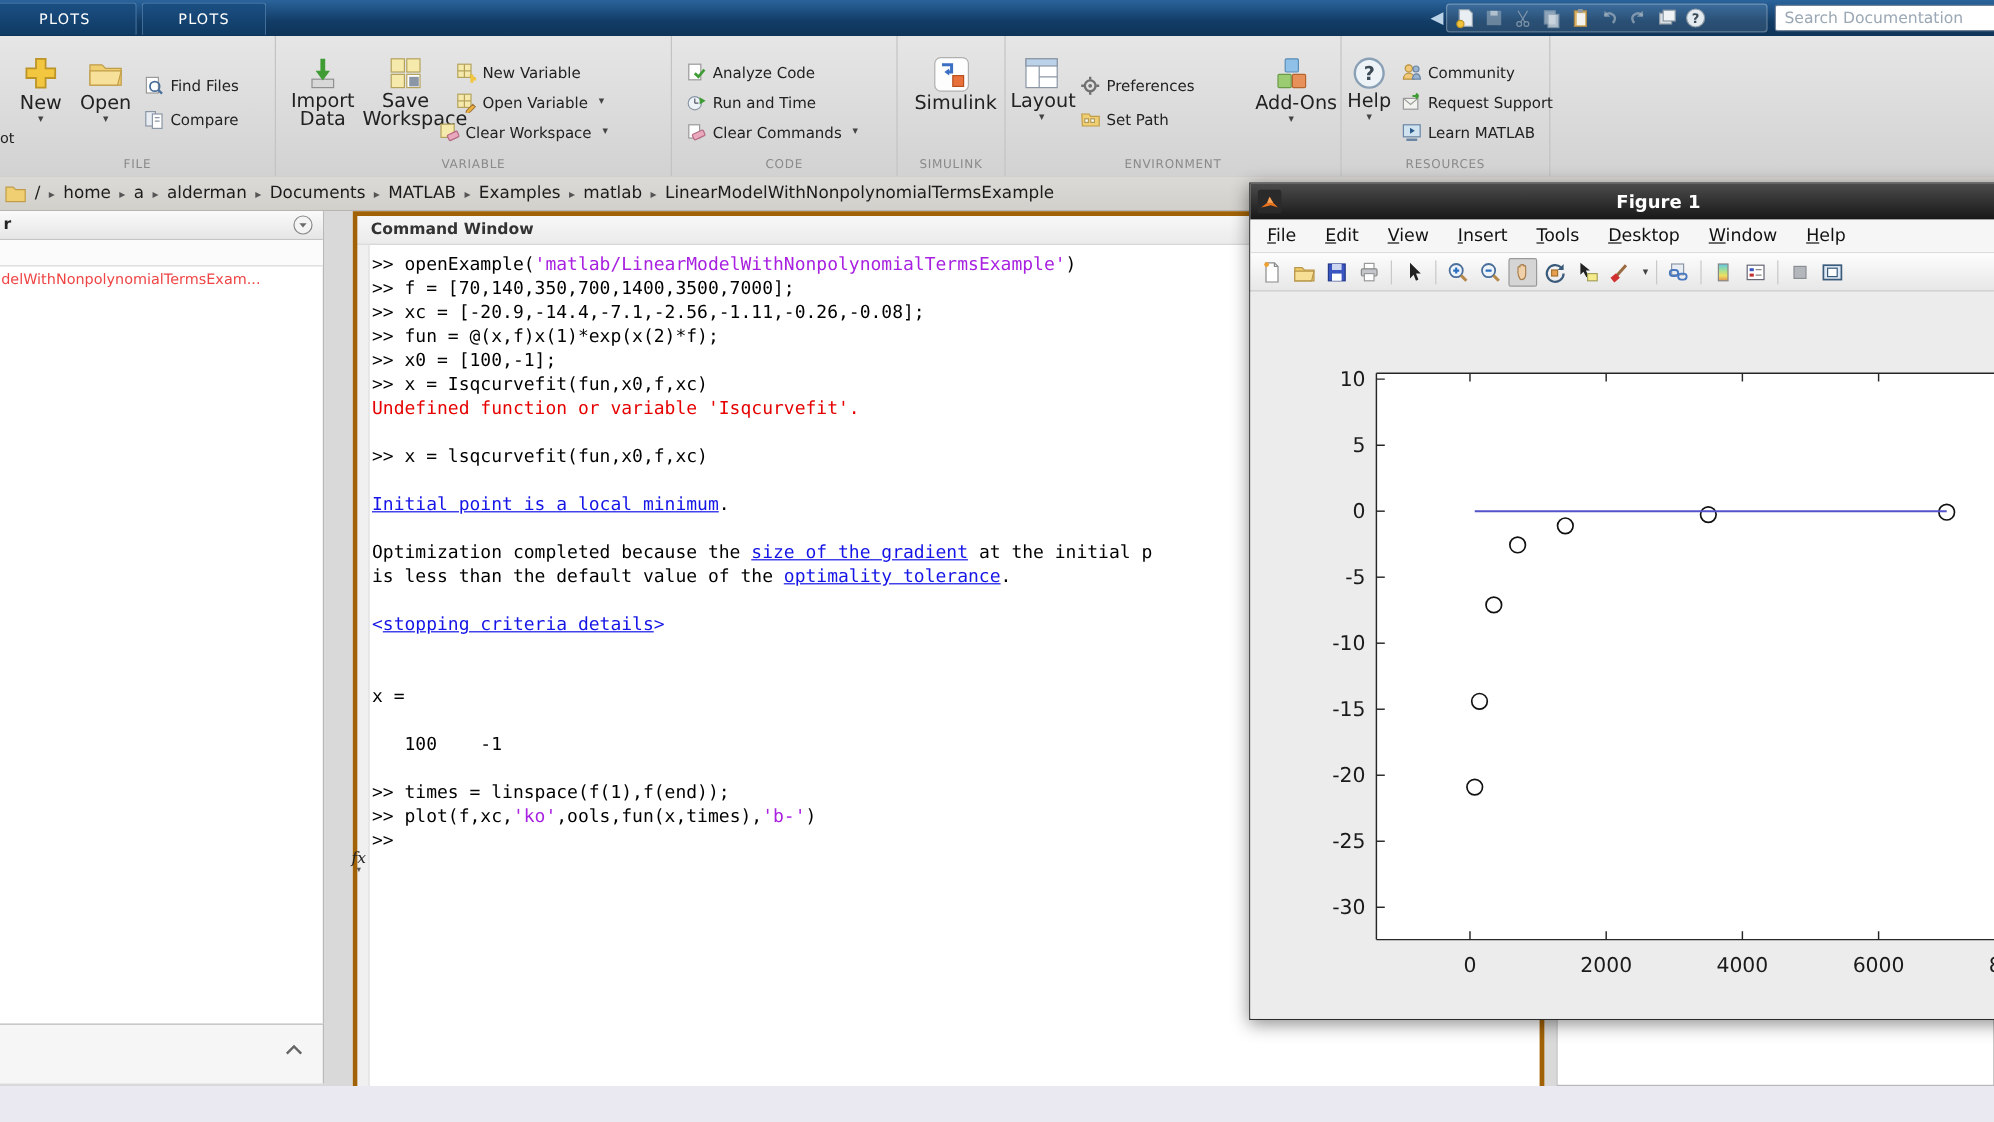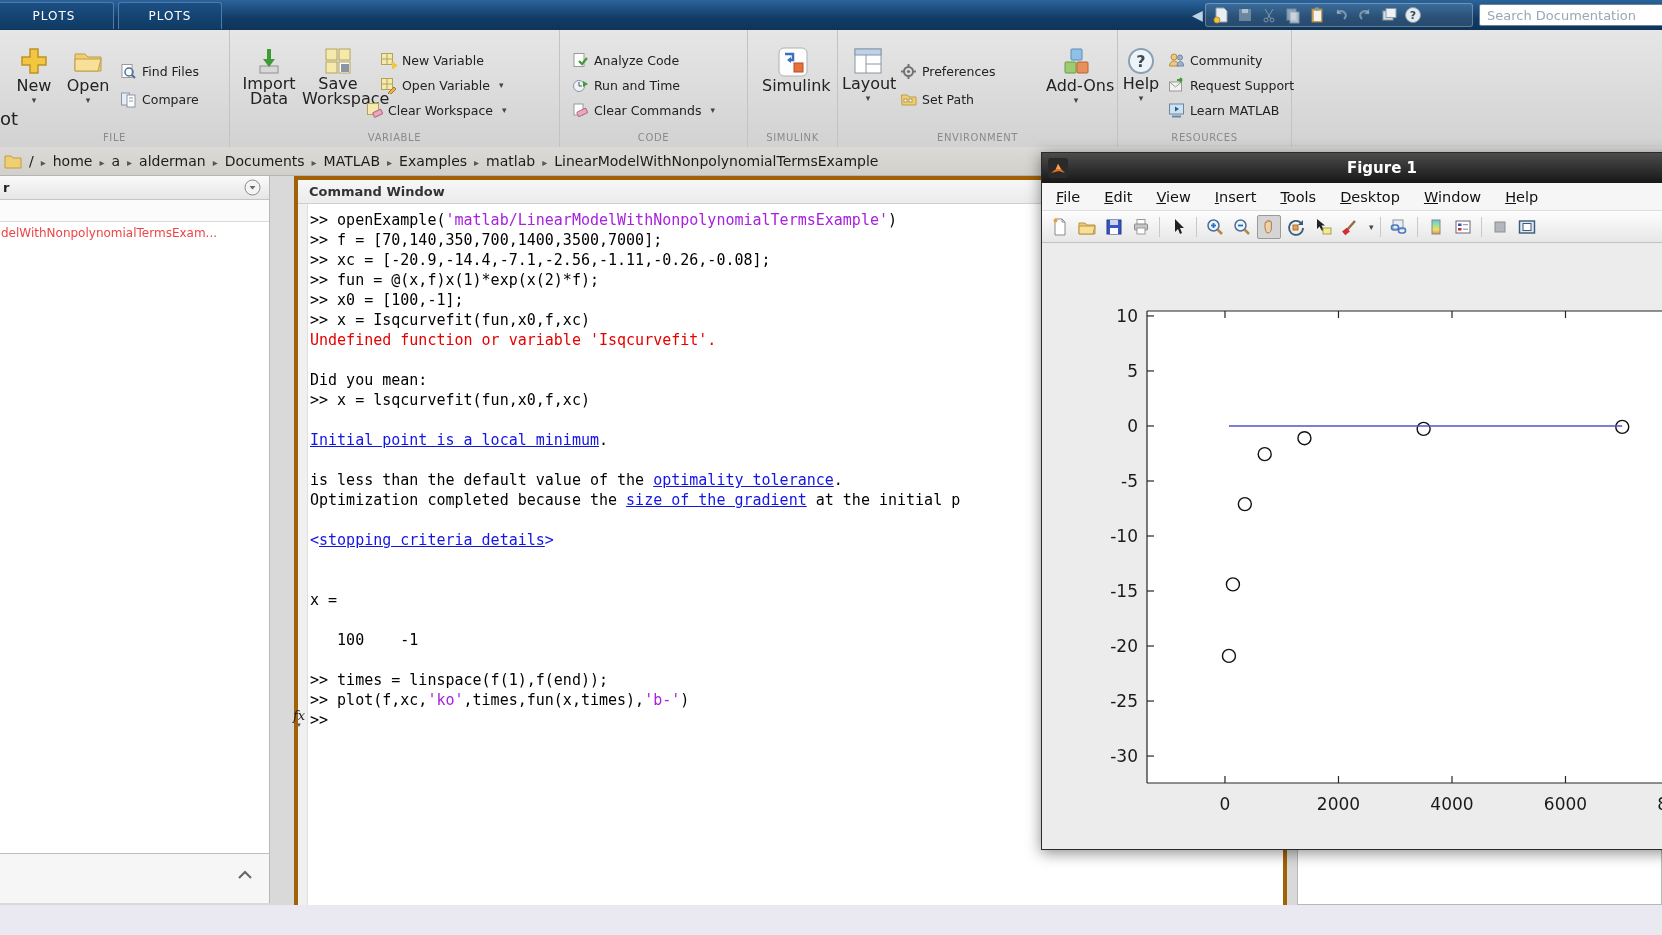--- a/index.html
+++ b/index.html
@@ -26,21 +26,21 @@
   .ribbon{position:absolute;left:0;top:30px;width:1662px;height:117px;
           background:linear-gradient(#e6e6e6,#d2d2d2);border-bottom:1px solid #aaa;}
   .grp{position:absolute;top:0;height:117px;border-right:1px solid #c3c3c3;box-sizing:border-box;}
   .grp-label{position:absolute;top:102px;left:0;right:0;text-align:center;font-size:10px;color:#8a8a8a;letter-spacing:.6px;}
   .bigbtn{position:absolute;width:60px;text-align:center;cursor:default;}
   .bigbtn .bicon{display:block;margin:0 auto;}
   .blabel{display:block;font-size:16px;color:#222;line-height:15px;white-space:nowrap;}
   .caret{display:block;font-size:9px;color:#444;line-height:8px;margin-top:3px;}
   .smallbtn{position:absolute;display:flex;align-items:center;gap:5px;height:20px;font-size:12.5px;color:#222;white-space:nowrap;}
   .caret-inline{font-size:9px;color:#444;margin-left:4px;}
-  .frag{position:absolute;left:0;top:78px;font-size:18px;color:#222;}
+  .frag{position:absolute;left:0;top:78px;font-size:12px;color:#222;}
   
   .breadcrumb{position:absolute;left:0;top:147px;width:1662px;height:29px;background:linear-gradient(#dcdad6,#d2d0cb);
               border-bottom:1px solid #b5b5b5;display:flex;align-items:center;font-size:14px;color:#1c1c1c;box-sizing:border-box;padding-left:4px;}
   .bc-seg{padding:0 3px;}
   .bc-sep{color:#555;font-size:10px;padding:0 4px;}
   
   .main-bg{position:absolute;left:0;top:176px;width:1662px;height:729px;background:#d9d9d9;}
   .left-panel{position:absolute;left:0;top:176px;width:270px;height:677px;background:#fff;border-right:1px solid #b8b8b8;box-sizing:border-box;}
   .lp-title{position:absolute;left:0;top:0;width:100%;height:24px;background:linear-gradient(#fafafa,#e6e6e6);
             border-bottom:1px solid #c5c5c5;box-sizing:border-box;}
@@ -386,37 +386,36 @@
   <div class="cmd-gutter"></div>
   <div class="console" id="console">
       <div class="cline"><span class="s-code">&gt;&gt; openExample(</span><span class="s-str">'matlab/LinearModelWithNonpolynomialTermsExample'</span><span class="s-code">)</span></div>
       <div class="cline"><span class="s-code">&gt;&gt; f = [70,140,350,700,1400,3500,7000];</span></div>
       <div class="cline"><span class="s-code">&gt;&gt; xc = [-20.9,-14.4,-7.1,-2.56,-1.11,-0.26,-0.08];</span></div>
       <div class="cline"><span class="s-code">&gt;&gt; fun = @(x,f)x(1)*exp(x(2)*f);</span></div>
       <div class="cline"><span class="s-code">&gt;&gt; x0 = [100,-1];</span></div>
       <div class="cline"><span class="s-code">&gt;&gt; x = Isqcurvefit(fun,x0,f,xc)</span></div>
       <div class="cline"><span class="s-err">Undefined function or variable 'Isqcurvefit'.</span></div>
       <div class="cline">&nbsp;</div>
-      <div class="cline"><span class="s-code">Did you mean:</span></div>
       <div class="cline"><span class="s-code">&gt;&gt; x = lsqcurvefit(fun,x0,f,xc)</span></div>
       <div class="cline">&nbsp;</div>
       <div class="cline"><span class="s-lnk">Initial point is a local minimum</span><span class="s-code">.</span></div>
       <div class="cline">&nbsp;</div>
+      <div class="cline"><span class="s-code">Optimization completed because the </span><span class="s-lnk">size of the gradient</span><span class="s-code"> at the initial p</span></div>
       <div class="cline"><span class="s-code">is less than the default value of the </span><span class="s-lnk">optimality tolerance</span><span class="s-code">.</span></div>
-      <div class="cline"><span class="s-code">Optimization completed because the </span><span class="s-lnk">size of the gradient</span><span class="s-code"> at the initial p</span></div>
       <div class="cline">&nbsp;</div>
       <div class="cline"><span class="s-brk">&lt;</span><span class="s-lnk">stopping criteria details</span><span class="s-brk">&gt;</span></div>
       <div class="cline">&nbsp;</div>
       <div class="cline">&nbsp;</div>
       <div class="cline"><span class="s-code">x =</span></div>
       <div class="cline">&nbsp;</div>
       <div class="cline"><span class="s-code">   100    -1</span></div>
       <div class="cline">&nbsp;</div>
       <div class="cline"><span class="s-code">&gt;&gt; times = linspace(f(1),f(end));</span></div>
-      <div class="cline"><span class="s-code">&gt;&gt; plot(f,xc,</span><span class="s-str">'ko'</span><span class="s-code">,times,fun(x,times),</span><span class="s-str">'b-'</span><span class="s-code">)</span></div>
+      <div class="cline"><span class="s-code">&gt;&gt; plot(f,xc,</span><span class="s-str">'ko'</span><span class="s-code">,ools,fun(x,times),</span><span class="s-str">'b-'</span><span class="s-code">)</span></div>
       <div class="cline"><span class="s-code">&gt;&gt;</span></div>
     </div>
   <div class="fx"><span>fx</span><small>▾</small></div>
 </div>
 
 <div class="right-panel"></div>
 <div class="status-strip"></div>
 
 <div class="figwin">
   <div class="fig-titlebar">

